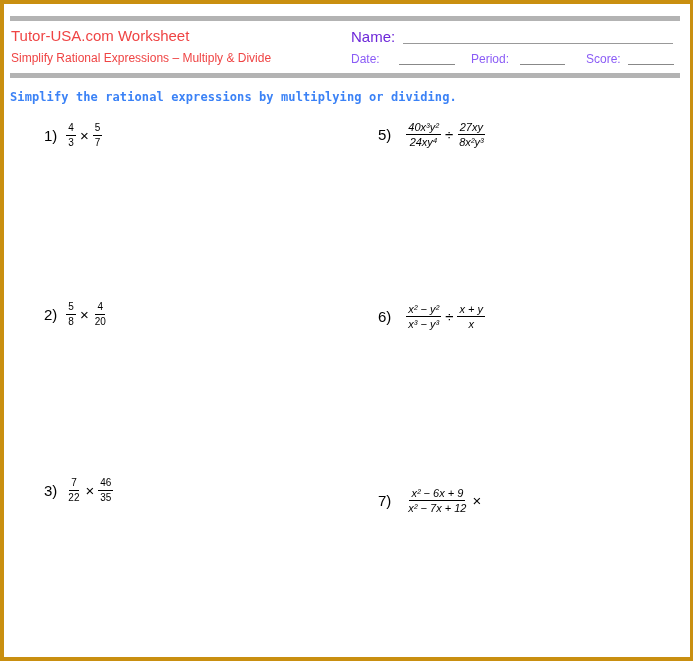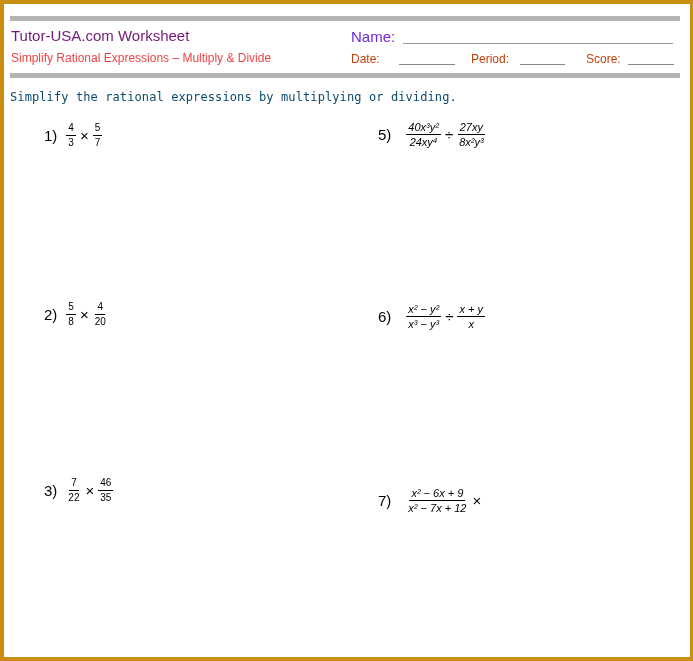--- a/index.html
+++ b/index.html
@@ -11,42 +11,42 @@
   .page {
     position: absolute; left: 4px; top: 4px; width: 686px; height: 653px;
     background: #ffffff;
   }
   .bar {
     position: absolute; left: 6px; width: 670px; height: 5px; background: #b3b3b3;
   }
   .bar.top { top: 12px; }
   .bar.bottom { top: 69px; }
   .title {
-    position: absolute; left: 7px; top: 23px; font-size: 15px; color: #701a75;
+    position: absolute; left: 7px; top: 23px; font-size: 15px; color: #ef4444;
     font-family: "Liberation Sans", sans-serif;
   }
   .subtitle {
     position: absolute; left: 7px; top: 47px; font-size: 12px; color: #ef4444;
     font-family: "Liberation Sans", sans-serif;
   }
   .name-label {
     position: absolute; left: 347px; top: 24px; font-size: 15px; color: #6d28d9;
     font-family: "Liberation Sans", sans-serif;
   }
   .name-line {
     position: absolute; left: 399px; top: 39px; width: 270px; border-bottom: 1px solid #999;
   }
   .meta {
-    position: absolute; top: 48px; font-size: 12px; color: #c2410c;
+    position: absolute; top: 48px; font-size: 12px; color: #8b5cf6;
     font-family: "Liberation Sans", sans-serif;
   }
   .meta-line { position: absolute; top: 60px; border-bottom: 1px solid #888; }
   .instructions {
-    position: absolute; left: 6px; top: 86px; font-size: 12px; font-weight: normal;
-    font-family: "DejaVu Sans Mono", monospace; color: #0c4a6e; letter-spacing: 0.1px;
+    position: absolute; left: 6px; top: 86px; font-size: 12px; font-weight: bold;
+    font-family: "DejaVu Sans Mono", monospace; color: #3b82f6; letter-spacing: 0.1px;
   }
   .problem {
     position: absolute; display: flex; align-items: center; color: #000;
   }
   .num {
     font-family: "Liberation Sans", sans-serif; font-size: 15px; margin-right: 8px;
   }
   .frac {
     display: inline-flex; flex-direction: column; align-items: center;
     font-family: "Liberation Sans", sans-serif; font-size: 10px; line-height: 12px;

